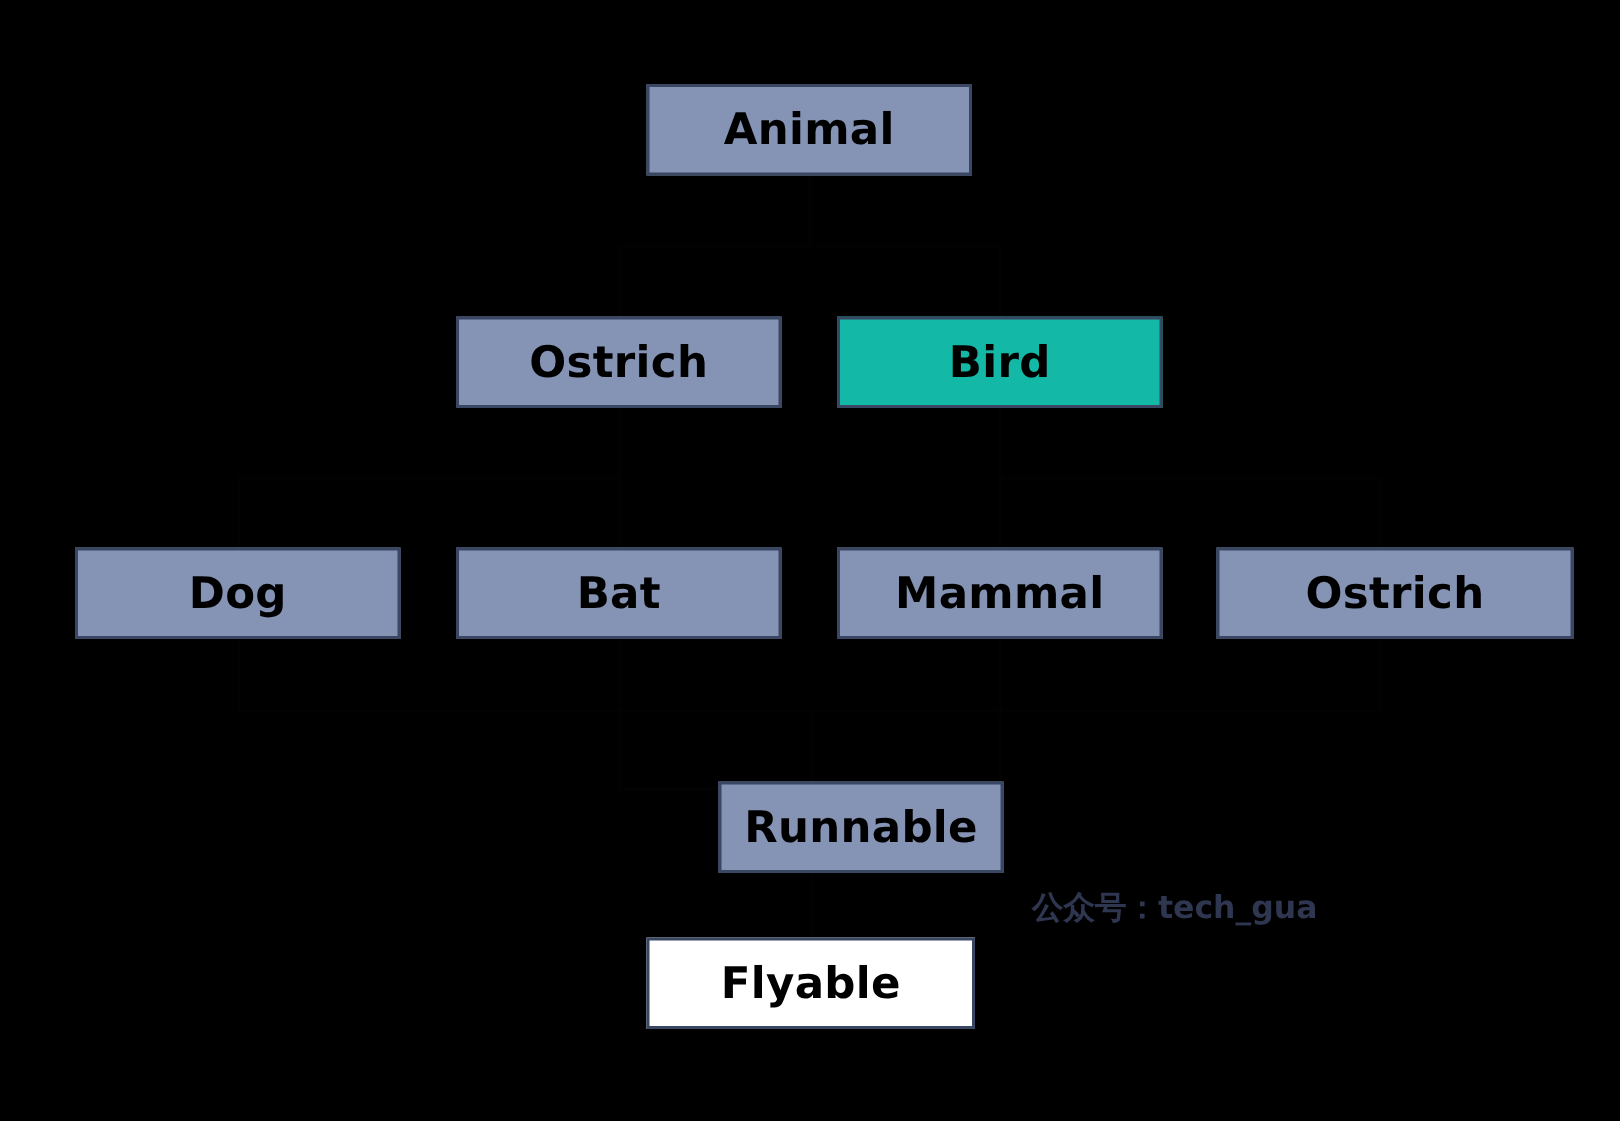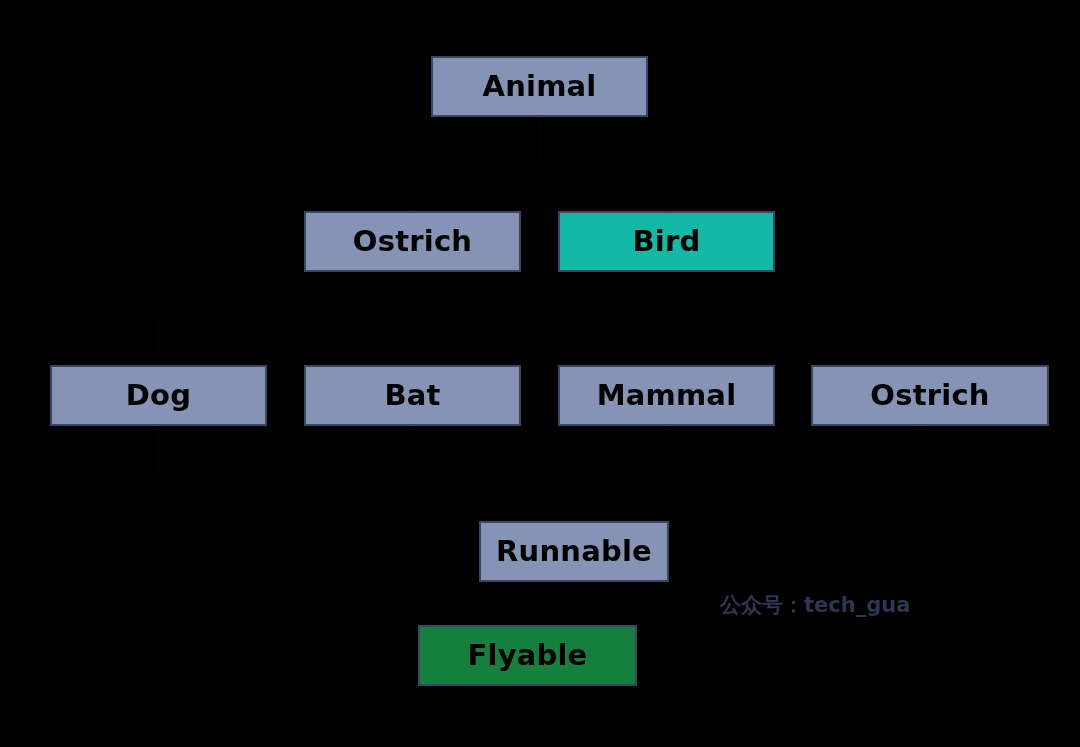--- a/index.html
+++ b/index.html
@@ -106,20 +106,20 @@
       </div>
       <div class="node" style="left: 558px; top: 365px; width: 217px; height: 61px; background: rgb(133, 147, 181); border-color: rgb(58, 71, 99); color: rgb(0, 0, 0);">
         <span>Mammal</span>
       </div>
       <div class="node" style="left: 811px; top: 365px; width: 238px; height: 61px; background: rgb(133, 147, 181); border-color: rgb(58, 71, 99); color: rgb(0, 0, 0);">
         <span>Ostrich</span>
       </div>
       <div class="node" style="left: 431px; top: 521px; width: 190px; height: 61px; background: rgb(133, 147, 181); border-color: rgb(58, 71, 99); color: rgb(0, 0, 0); margin-left: 48px;">
         <span>Runnable</span>
       </div>
-      <div class="node" style="left: 418px; top: 625px; width: 219px; height: 61px; background: #15803d; border-color: rgb(58, 71, 99); color: rgb(0, 0, 0); justify-content: center;">
+      <div class="node" style="left: 431px; top: 625px; width: 219px; height: 61px; background: #ffffff; border-color: rgb(58, 71, 99); color: rgb(0, 0, 0); justify-content: center;">
         <span>Flyable</span>
       </div>
     </div>
 
-  <div class="watermark" style="left: 688px; top: 595px; color: rgb(46, 54, 80); margin-left: 32px;">公众号：tech_gua</div>
+  <div class="watermark" style="left: 688px; top: 595px; color: rgb(46, 54, 80);">公众号：tech_gua</div>
 
 </div>
 
 </body></html>

